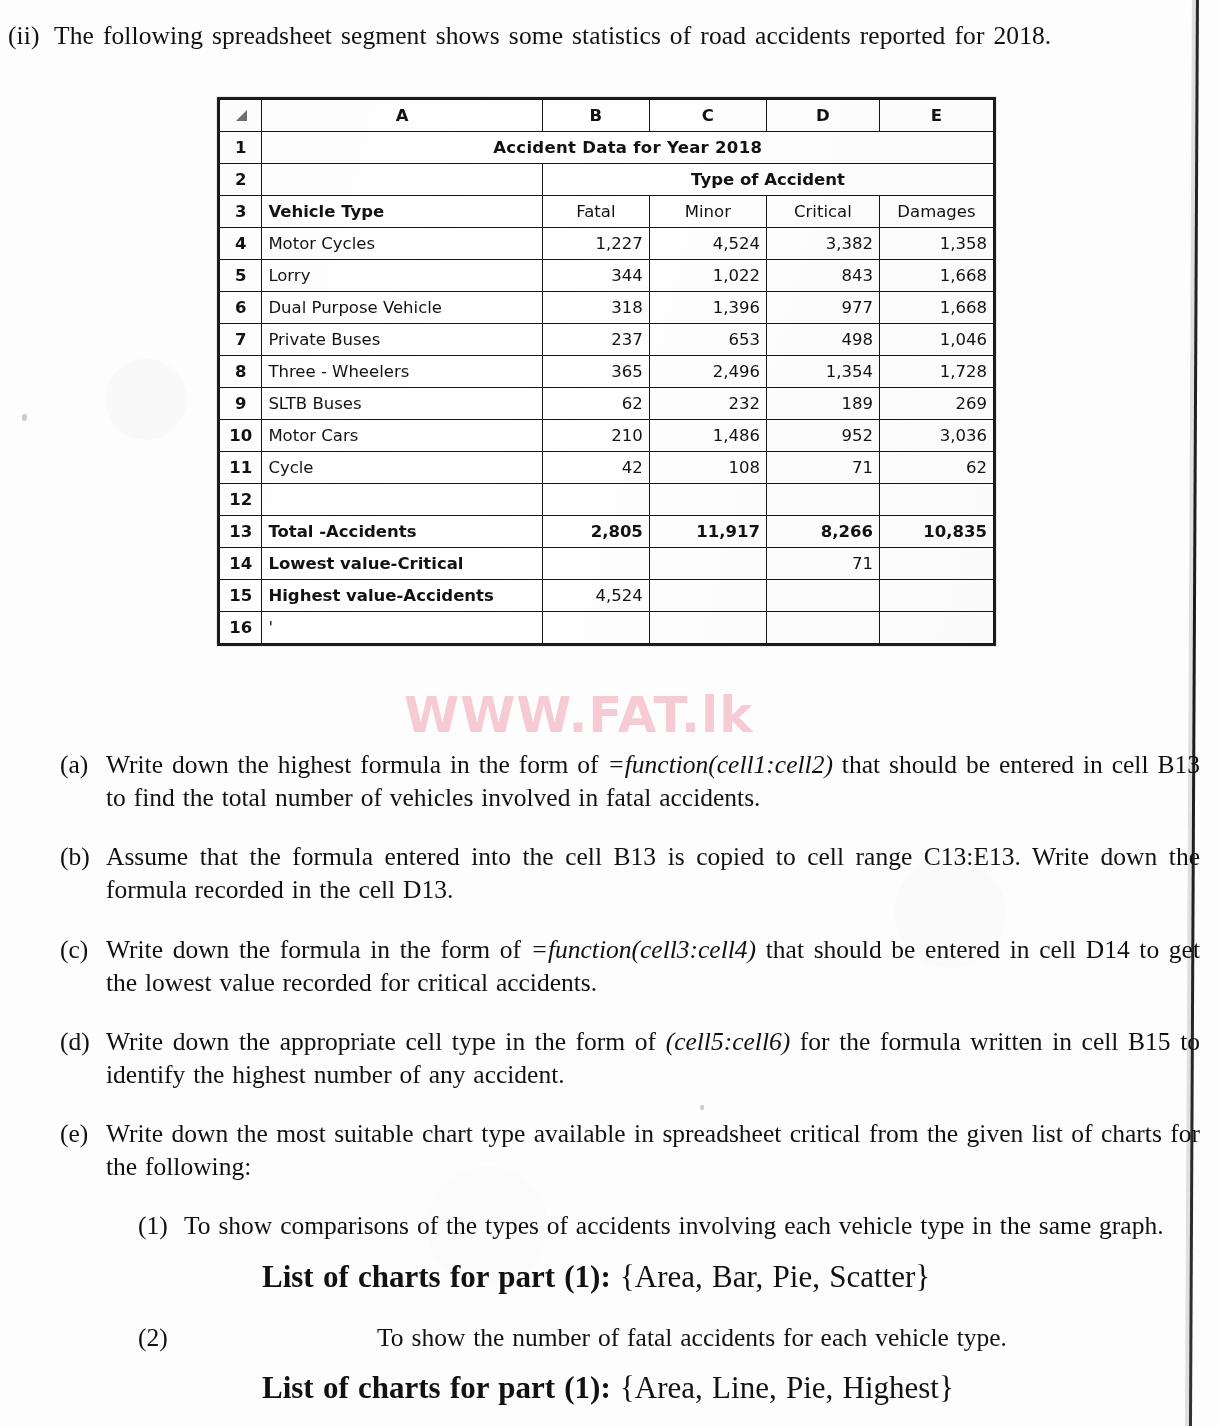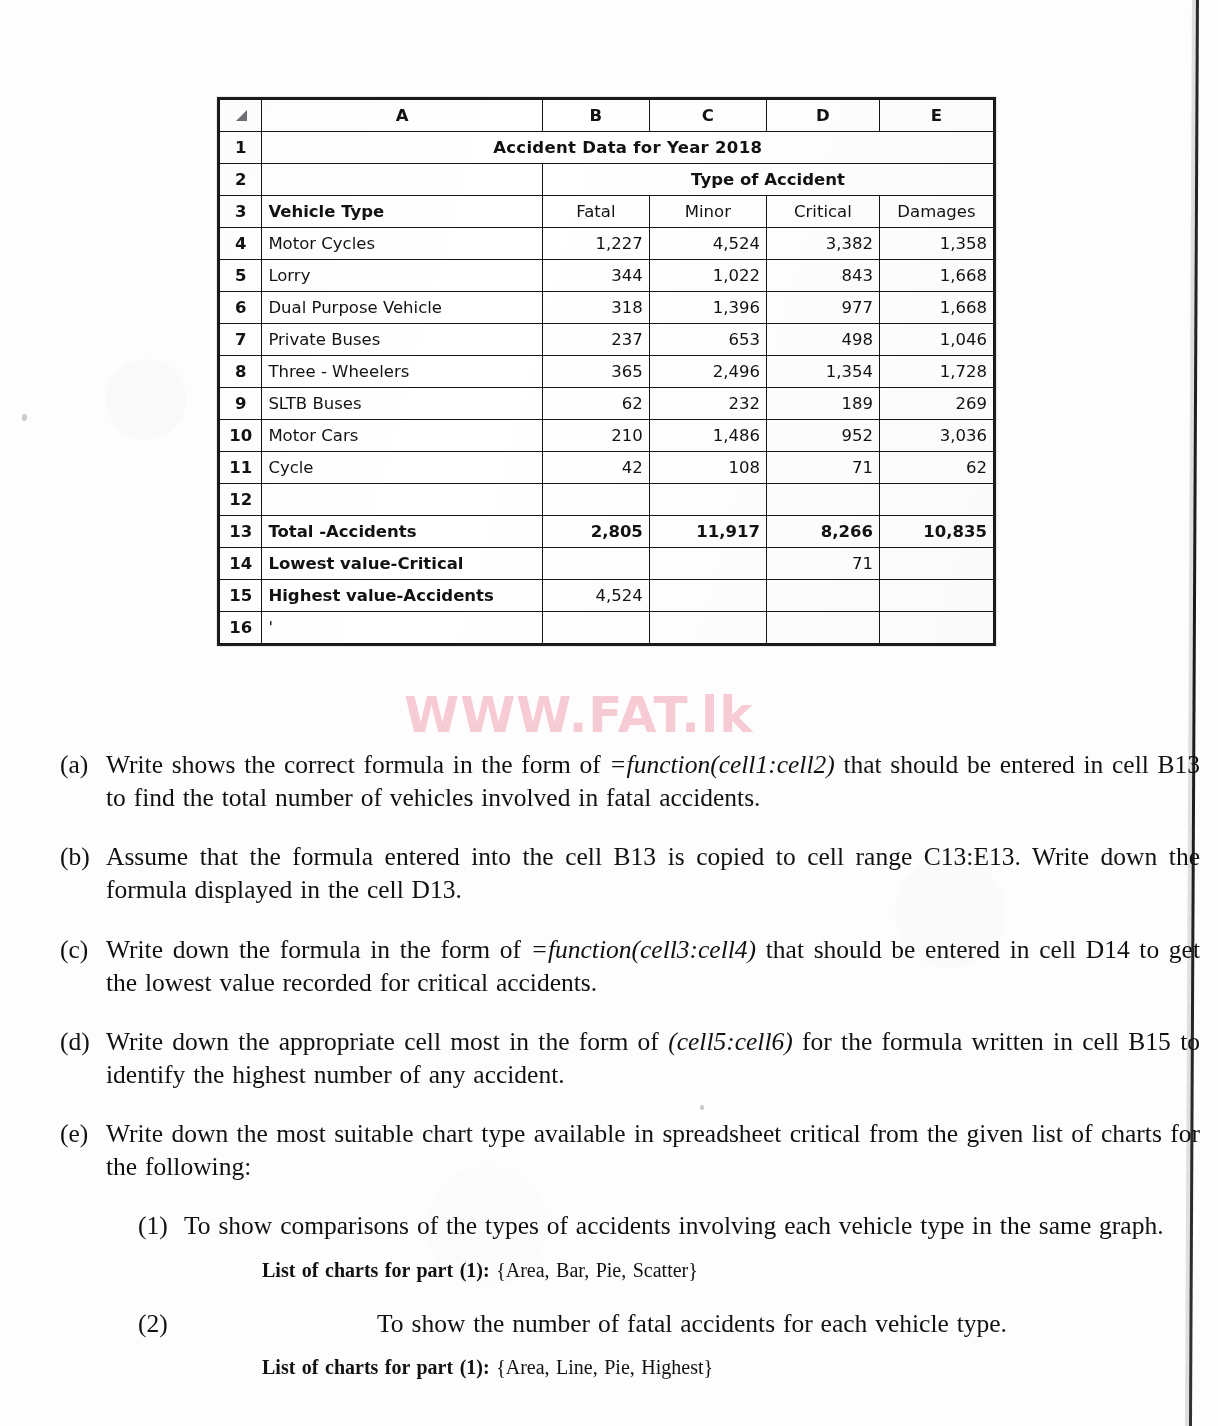--- a/index.html
+++ b/index.html
@@ -225,37 +225,40 @@
   em.fx { }
 
   .sub {
     margin-left: 78px;
     margin-top: 6px;
   }
   .sub .q { margin-bottom: 14px; }
   .sub .q .marker { width: 46px; }
   .charts-line {
     margin-left: 124px;
-    font-size: 20px;
+    font-size: 31px;
     line-height: 1.30;
     margin-bottom: 24px;
     word-spacing: 1.5px;
   }
   .charts-line .lead { font-weight: 700; }
 </style>
 </head>
 <body>
 
 <div id="page">
   <div class="scan-noise"></div>
   <div class="speck" style="left:22px;top:414px;"></div>
   <div class="speck" style="left:700px;top:1105px;width:4px;height:5px;"></div>
   <div class="scan-edge-soft"></div>
   <div class="scan-edge"></div>
 
+  <div class="intro">
+    <span class="lbl">(ii)</span><span class="txt">The following spreadsheet segment shows some statistics of road accidents reported for 2018.</span>
+  </div>
 
   <div id="sheet">
     <table>
       <colgroup>
         <col class="c-rowhdr">
           <col class="c-a">
           <col class="c-b">
           <col class="c-c">
           <col class="c-d">
           <col class="c-e">
@@ -402,36 +405,36 @@
       </tbody>
     </table>
   </div>
 
   <div class="watermark">WWW.FAT.lk</div>
 
   <div class="qlist">
 
     <div class="q">
       <span class="marker">(a)</span>
-      <span class="body"><span>Write shows the correct formula in the form of </span><em class="fx">=function(cell1:cell2)</em><span> that should be entered in cell B13 to find the total number of vehicles involved in fatal accidents.</span></span>
+      <span class="body"><span>Write down the highest formula in the form of </span><em class="fx">=function(cell1:cell2)</em><span> that should be entered in cell B13 to find the total number of vehicles involved in fatal accidents.</span></span>
     </div>
 
     <div class="q">
       <span class="marker">(b)</span>
-      <span class="body">Assume that the formula entered into the cell B13 is copied to cell range C13:E13. Write down the formula displayed in the cell D13.</span>
+      <span class="body">Assume that the formula entered into the cell B13 is copied to cell range C13:E13. Write down the formula recorded in the cell D13.</span>
     </div>
 
     <div class="q">
       <span class="marker">(c)</span>
       <span class="body"><span>Write down the formula in the form of </span><em class="fx">=function(cell3:cell4)</em><span> that should be entered in cell D14 to get the lowest value recorded for critical accidents.</span></span>
     </div>
 
     <div class="q">
       <span class="marker">(d)</span>
-      <span class="body"><span>Write down the appropriate cell most in the form of </span><em class="fx">(cell5:cell6)</em><span> for the formula written in cell B15 to identify the highest number of any accident.</span></span>
+      <span class="body"><span>Write down the appropriate cell type in the form of </span><em class="fx">(cell5:cell6)</em><span> for the formula written in cell B15 to identify the highest number of any accident.</span></span>
     </div>
 
     <div class="q">
       <span class="marker">(e)</span>
       <span class="body">Write down the most suitable chart type available in spreadsheet critical from the given list of charts for the following:</span>
     </div>
 
     <div class="sub">
       <div class="q">
         <span class="marker">(1)</span>

